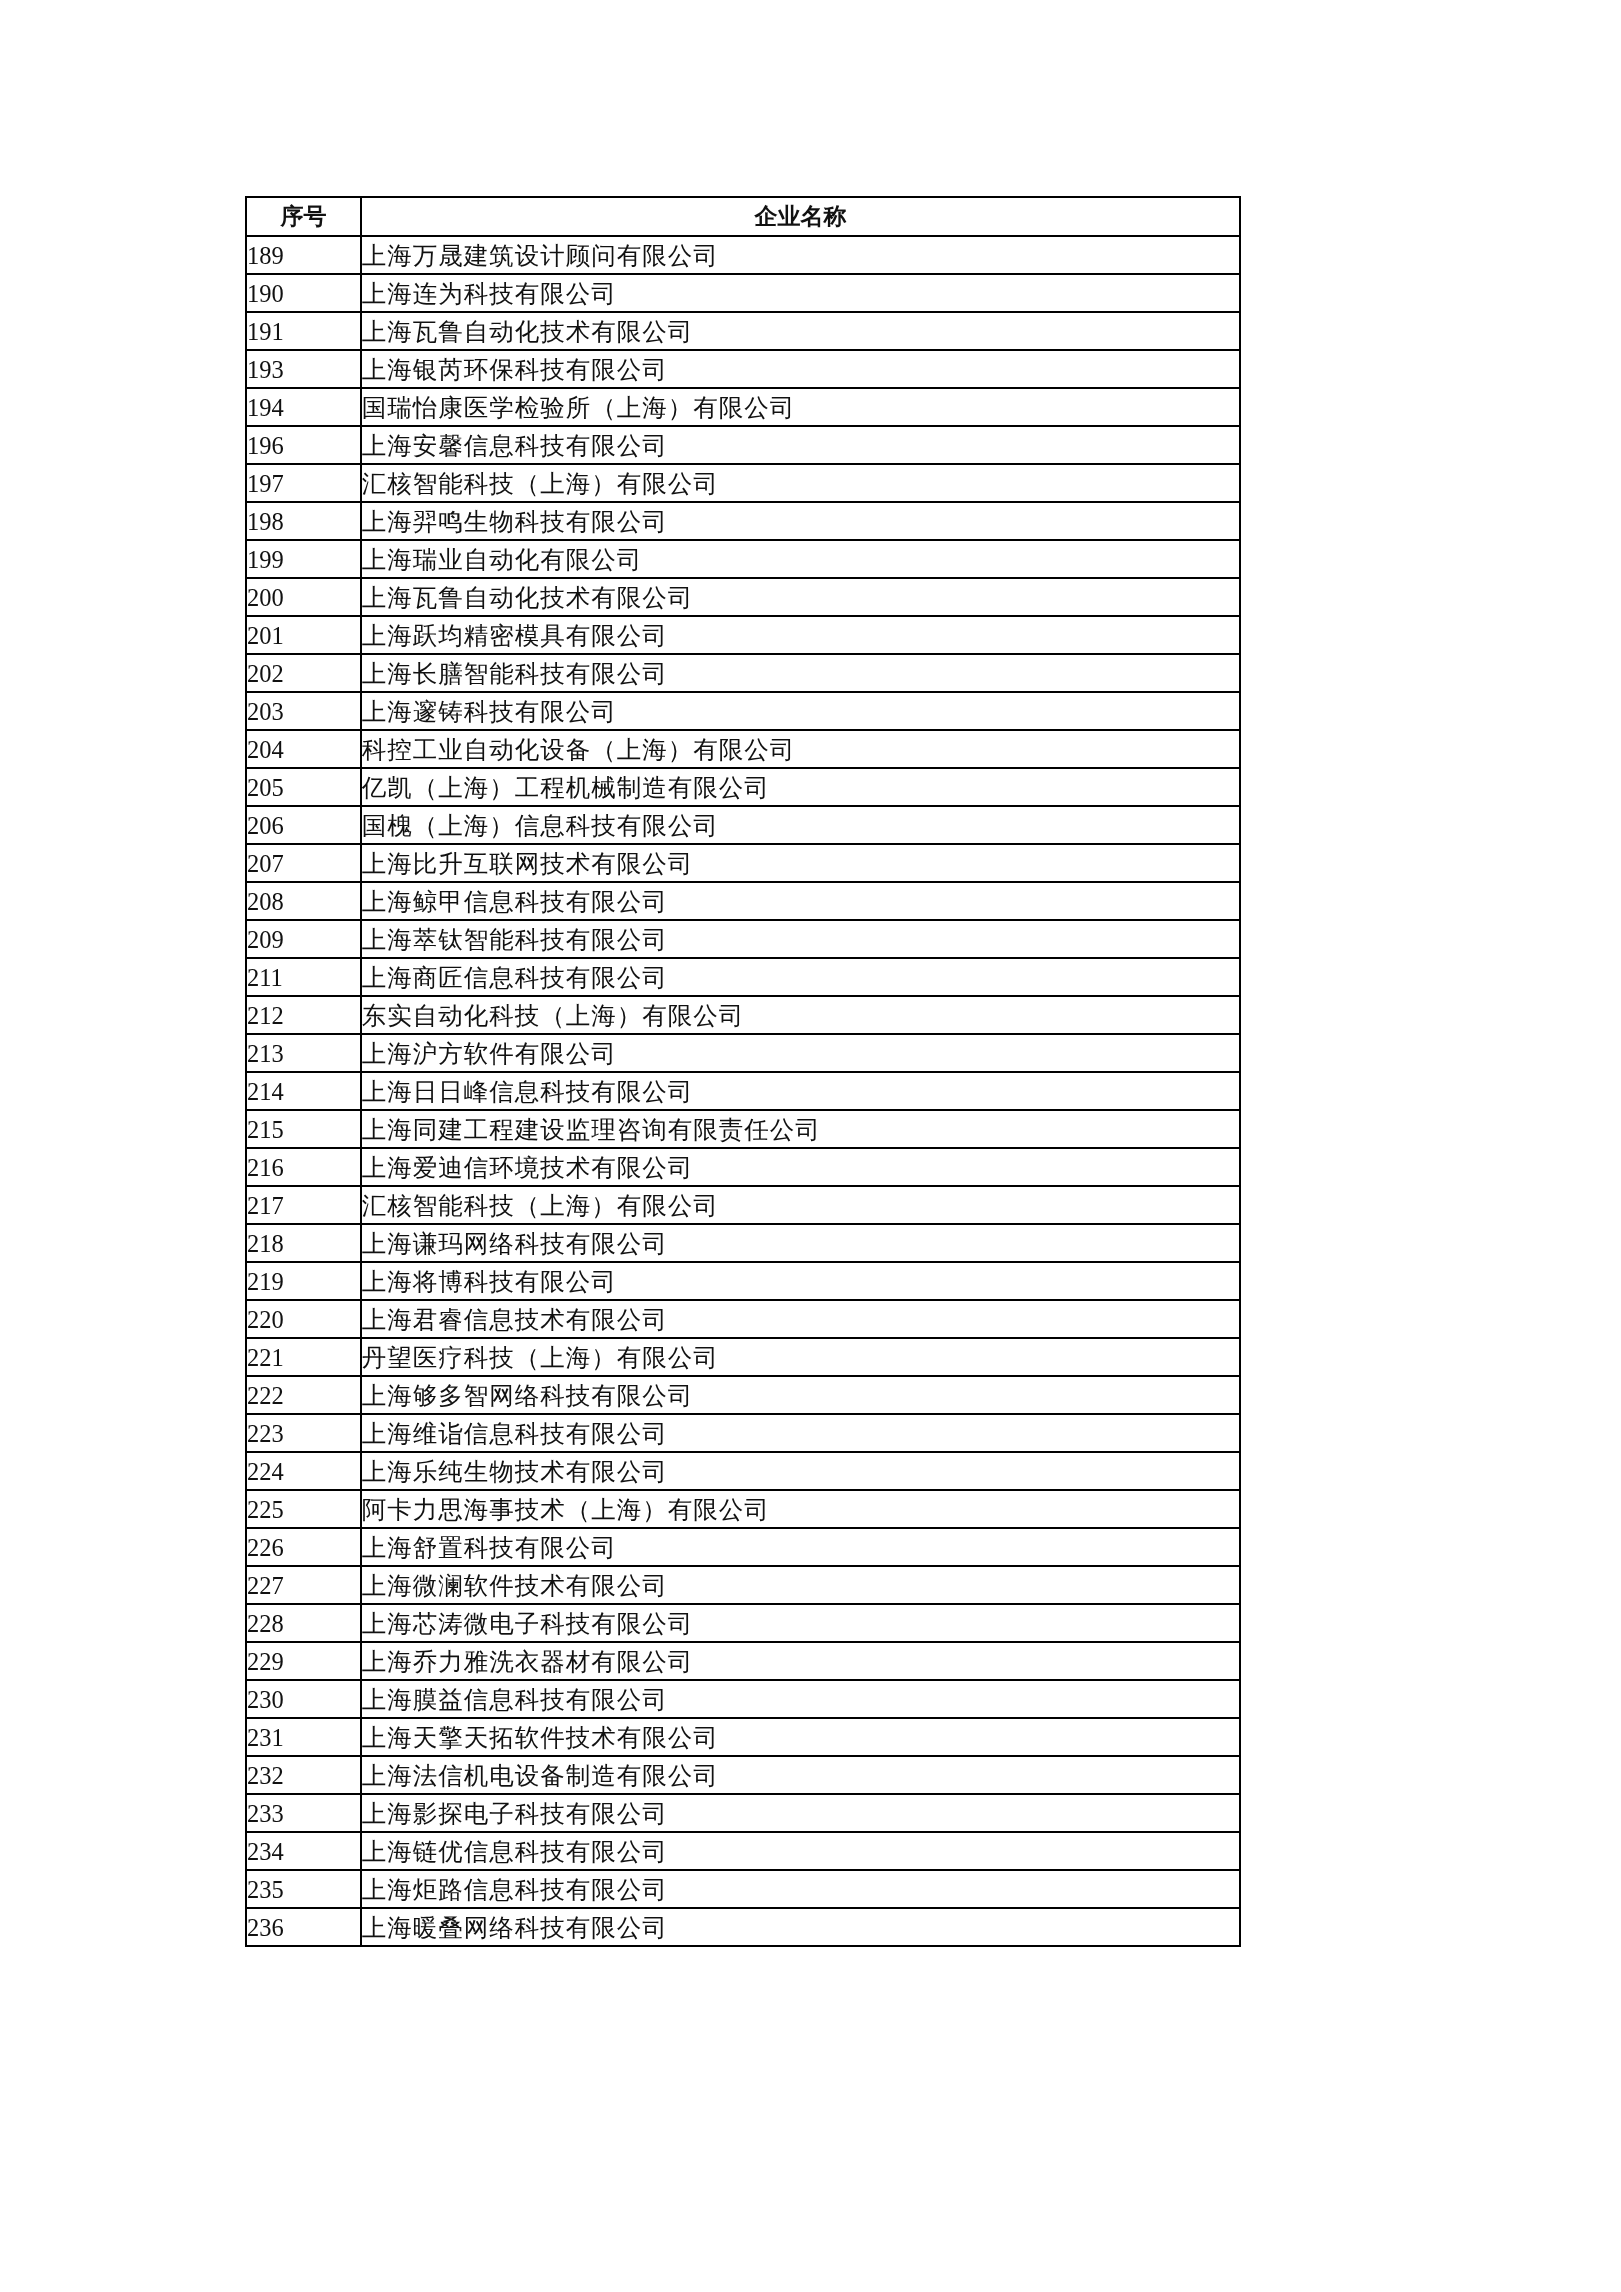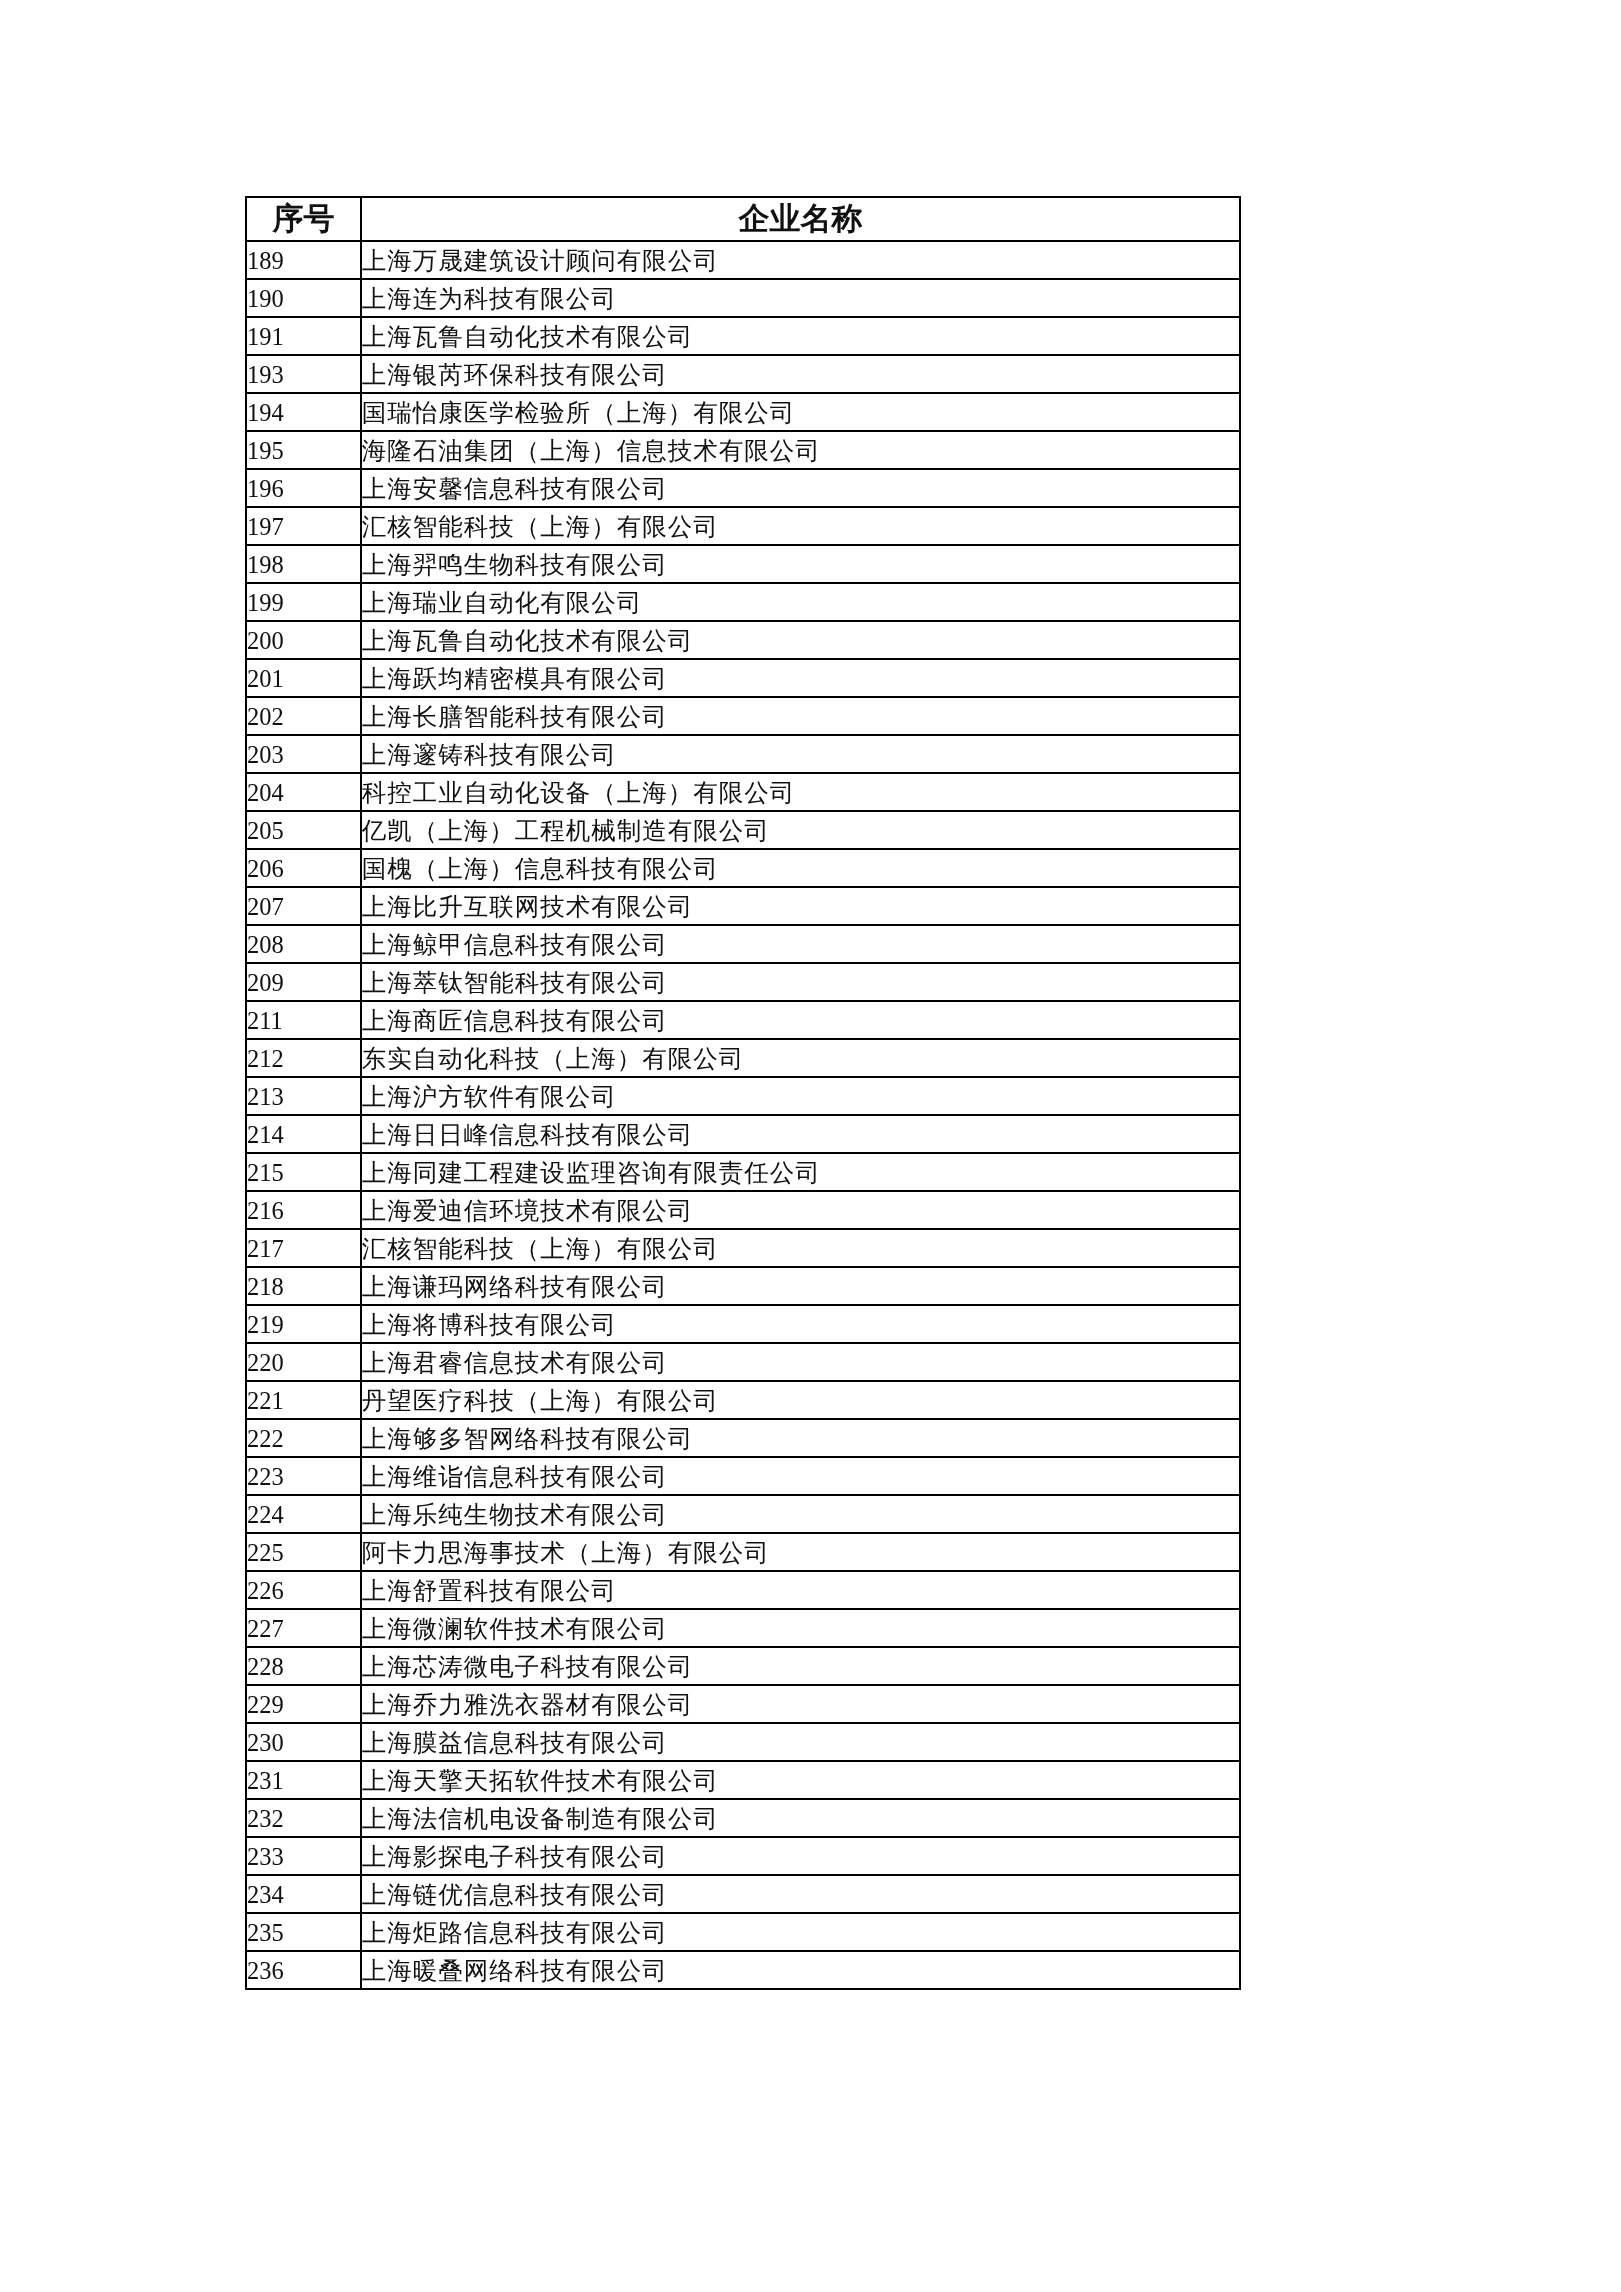--- a/index.html
+++ b/index.html
@@ -15,21 +15,21 @@
   }
   table.list th, table.list td {
     border: 2px solid #000;
     padding: 0;
     box-sizing: border-box;
   }
   table.list th {
     height: 39px;
     font-family: "DejaVu Sans", "Liberation Sans", sans-serif;
     font-weight: bold;
-    font-size: 31px;
+    font-size: 23px;
     text-align: center;
   }
   table.list td {
     height: 38px;
     font-size: 24.5px;
     line-height: 35px;
   }
   col.c-no { width: 115px; }
   col.c-name { width: 881px; }
   td.no { text-align: left; font-family: "Liberation Serif", "DejaVu Serif", serif; font-size: 25.5px; }
@@ -65,24 +65,20 @@
         </tr>
         <tr>
           <td class="no">193</td>
           <td class="name">上海银芮环保科技有限公司</td>
         </tr>
         <tr>
           <td class="no">194</td>
           <td class="name">国瑞怡康医学检验所（上海）有限公司</td>
         </tr>
         <tr>
-          <td class="no">195</td>
-          <td class="name">海隆石油集团（上海）信息技术有限公司</td>
-        </tr>
-        <tr>
           <td class="no">196</td>
           <td class="name">上海安馨信息科技有限公司</td>
         </tr>
         <tr>
           <td class="no">197</td>
           <td class="name">汇核智能科技（上海）有限公司</td>
         </tr>
         <tr>
           <td class="no">198</td>
           <td class="name">上海羿鸣生物科技有限公司</td>

